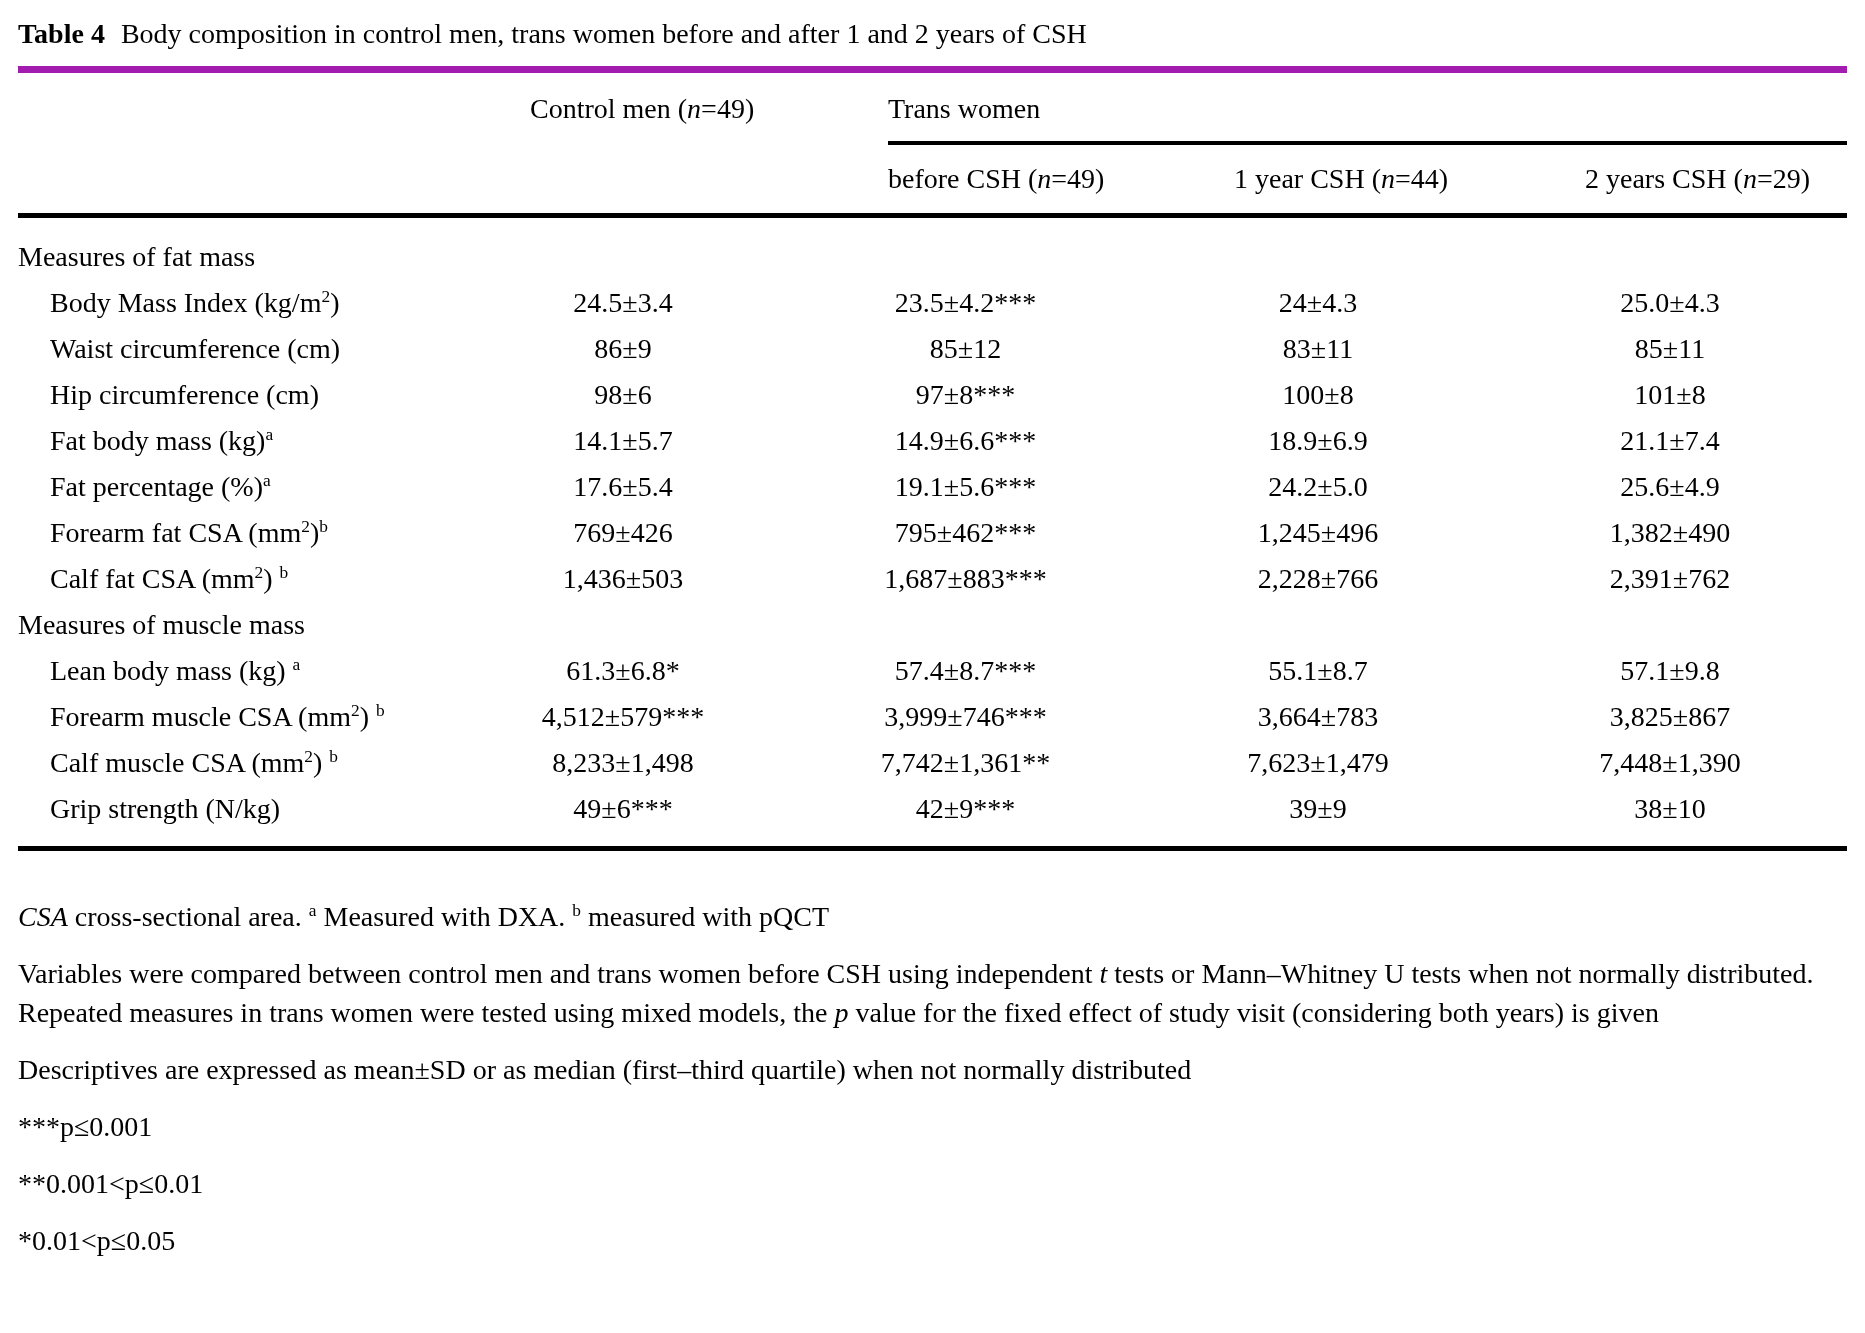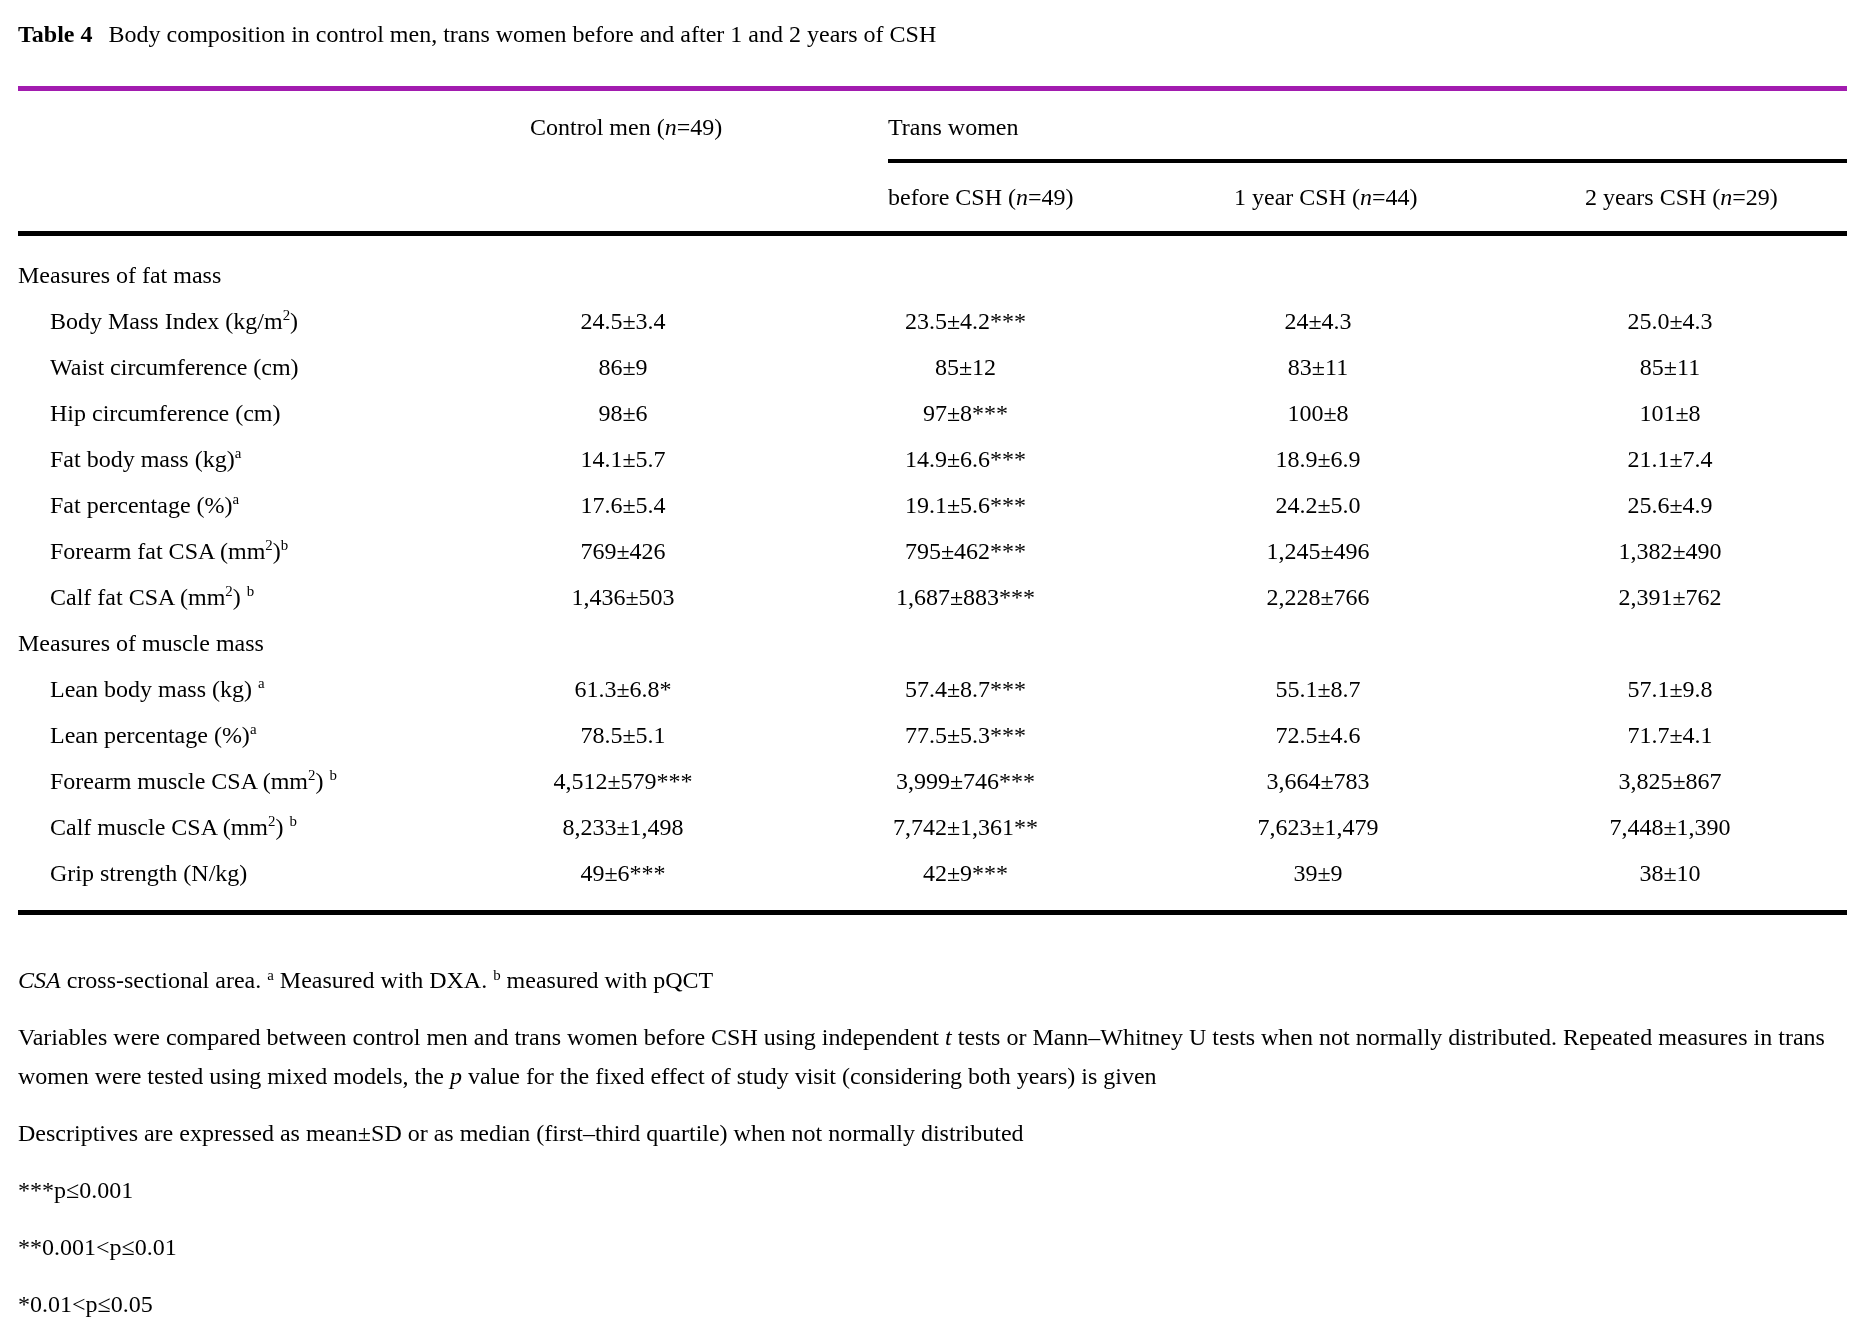--- a/index.html
+++ b/index.html
@@ -4,33 +4,32 @@
 <style>
   html, body { margin:0; padding:0; background:#ffffff; }
   .page {
     position:relative;
     width:1865px; height:1333px;
     box-sizing:border-box;
     padding:10px 18px 0 18px;
     background:#ffffff;
     color:#000000;
     font-family:"Liberation Serif","DejaVu Serif",serif;
-    font-size:24px;
+    font-size:28px;
     overflow:hidden;
   }
   .caption { line-height:40px; padding:4px 0 12px 0; white-space:nowrap; }
   .cap-label { font-weight:bold; margin-right:16px; }
 
   table.tbl {
     width:100%;
     border-collapse:collapse;
     table-layout:fixed;
-    border-top:5px solid #a21caf;
+    border-top:7px solid #a21caf;
     border-bottom:5px solid #000;
-    margin-top:20px;
   }
   th, td { white-space:nowrap; padding:0; }
   thead th { font-weight:normal; text-align:left; vertical-align:middle; }
   tr.group-row th { height:72px; }
   tr.sub-row th { height:68px; border-bottom:5px solid #000; }
   th.ctrl { padding-left:72px; }
   th.trans {
     padding-left:100px;
     background-image:linear-gradient(#000,#000);
     background-repeat:no-repeat;
@@ -140,27 +139,20 @@
           <td colspan="5" class="lab">Measures of muscle mass</td>
         </tr>
         <tr>
           <td class="lab ind">Lean body mass (kg) <sup>a</sup></td>
           <td class="val">61.3±6.8*</td>
           <td class="val">57.4±8.7***</td>
           <td class="val">55.1±8.7</td>
           <td class="val">57.1±9.8</td>
         </tr>
         <tr>
-          <td class="lab ind">Lean percentage (%)<sup>a</sup></td>
-          <td class="val">78.5±5.1</td>
-          <td class="val">77.5±5.3***</td>
-          <td class="val">72.5±4.6</td>
-          <td class="val">71.7±4.1</td>
-        </tr>
-        <tr>
           <td class="lab ind">Forearm muscle CSA (mm<sup>2</sup>) <sup>b</sup></td>
           <td class="val">4,512±579***</td>
           <td class="val">3,999±746***</td>
           <td class="val">3,664±783</td>
           <td class="val">3,825±867</td>
         </tr>
         <tr>
           <td class="lab ind">Calf muscle CSA (mm<sup>2</sup>) <sup>b</sup></td>
           <td class="val">8,233±1,498</td>
           <td class="val">7,742±1,361**</td>

